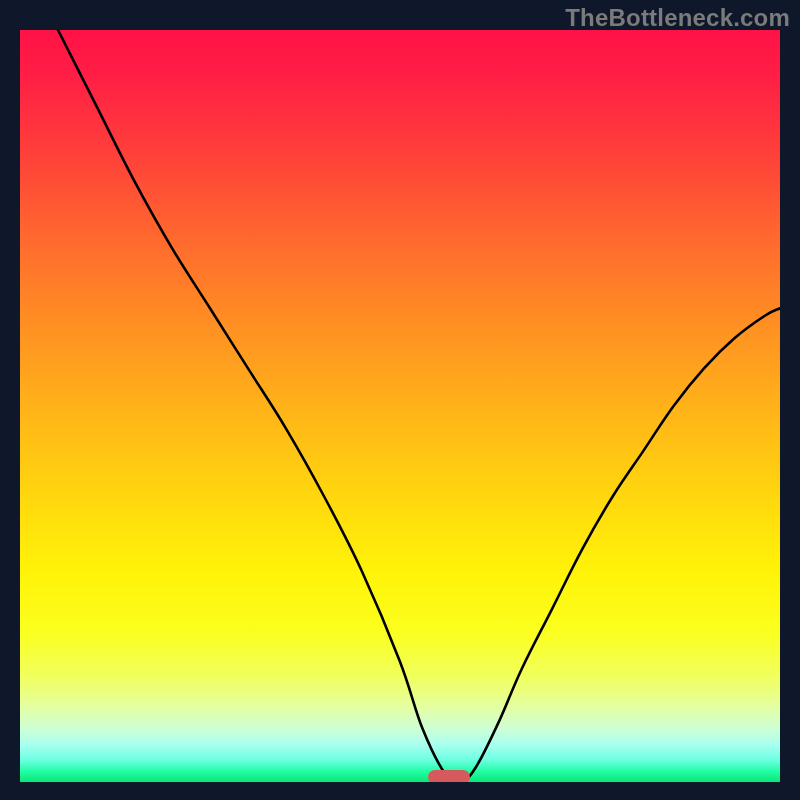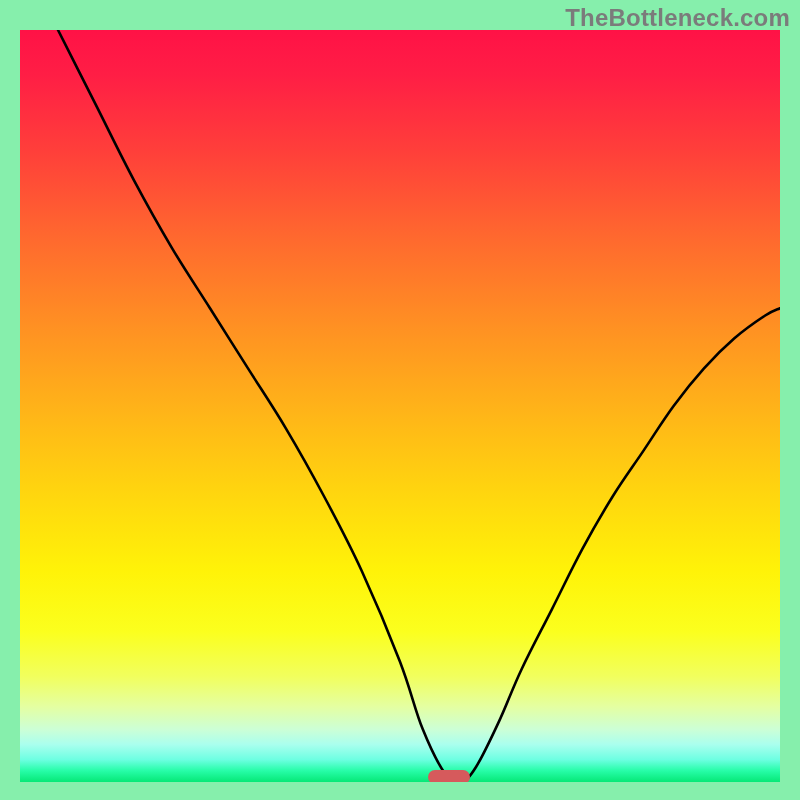--- a/index.html
+++ b/index.html
@@ -8,21 +8,21 @@
     width: 800px;
     height: 800px;
     background: #000;
     overflow: hidden;
     font-family: Arial, Helvetica, sans-serif;
   }
   .frame {
     position: relative;
     width: 800px;
     height: 800px;
-    background: #86efac;
+    background: #0f172a;
   }
   .watermark {
     position: absolute;
     top: 4px;
     right: 10px;
     color: #7b7b7b;
     font-size: 24px;
     font-weight: 600;
     letter-spacing: 0.2px;
     z-index: 30;

